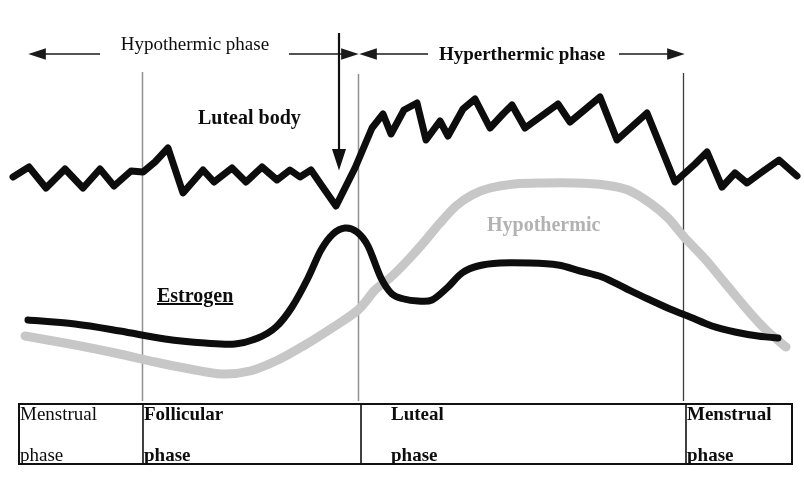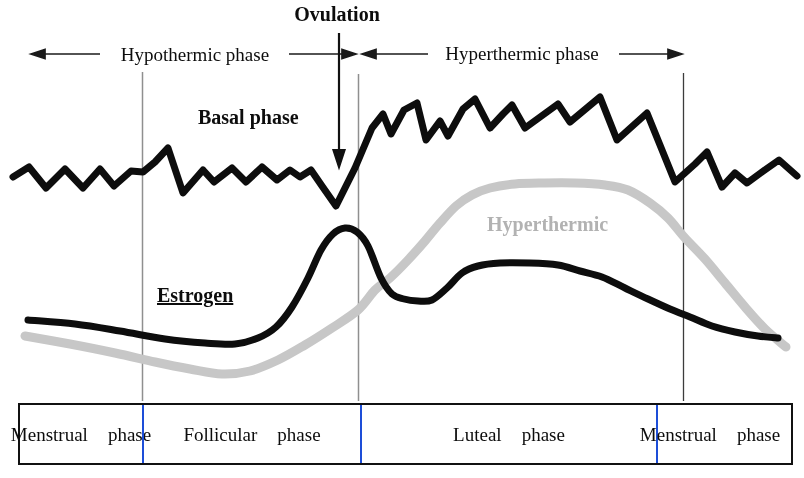--- a/index.html
+++ b/index.html
@@ -7,39 +7,39 @@
     position:relative;
     width:804px;height:478px;
     background:#ffffff;
     font-family:"Liberation Serif","DejaVu Serif",serif;
     color:#0d0d0d;
     overflow:hidden;
   }
   .curves{position:absolute;left:0;top:0;}
   .lbl{position:absolute;white-space:nowrap;}
   .lbl-ovulation{left:277px;top:3px;width:120px;text-align:center;font-size:20px;font-weight:bold;}
-  .lbl-hypothermic{left:100px;top:44px;width:190px;text-align:center;font-size:19px;}
-  .lbl-hyperthermic{left:426px;top:43px;width:192px;text-align:center;font-size:19px;}
+  .lbl-hypothermic{left:100px;top:33px;width:190px;text-align:center;font-size:19px;}
+  .lbl-hyperthermic{left:426px;top:43px;width:192px;text-align:center;font-size:19px;font-weight:bold;}
   .lbl-bbt{left:198px;top:105px;font-size:20px;font-weight:bold;line-height:25px;}
   .lbl-estrogen{left:157px;top:284px;font-size:20px;font-weight:bold;text-decoration:underline;}
   .lbl-progesterone{left:487px;top:213px;font-size:20px;font-weight:bold;color:#b2b2b2;}
   .phase-table{
     position:absolute;left:18px;top:403px;width:775px;height:62px;
     border:2px solid #111;box-sizing:border-box;
     display:flex;background:#fff;
   }
   .phase-cell{
     box-sizing:border-box;height:100%;
-    display:flex;flex-direction:row;justify-content:center;align-items:center;
+    display:flex;flex-direction:column;justify-content:center;align-items:flex-start;
     font-size:19px;line-height:21px;text-align:center;gap:20px;
   }
-  .phase-cell + .phase-cell{border-left:2px solid #1d4ed8;}
+  .phase-cell + .phase-cell{border-left:2px solid #404040;font-weight:bold;}
   .cell-0{width:122px;}
   .cell-1{width:218px;}
-  .cell-2{width:296px;}
+  .cell-2{width:325px;padding-left:29px;}
   .cell-3{width:106px;}
 </style>
 </head>
 <body>
 
 <div class="canvas">
 
   <svg class="curves" width="804" height="478" viewBox="0 0 804 478">
 
     <line x1="142.5" y1="72" x2="142.5" y2="401" stroke-width="1.5" stroke="#8f8f8f"></line>
@@ -63,33 +63,32 @@
     <g stroke="#111" stroke-width="2.2" fill="#111">
       <line x1="339" y1="33" x2="339" y2="152"></line>
       <polygon points="339,167 333.5,150 344.5,150"></polygon>
     </g>
 
     <path fill="none" stroke-linecap="round" stroke-linejoin="round" d="M25 336 C32.5 337.3 55 341.2 70 344 C85 346.8 100.8 350 115 353 C129.2 356 142.5 359.3 155 362 C167.5 364.7 178.8 367 190 369 C201.2 371 212 373.7 222 374 C232 374.3 240.7 373.3 250 371 C259.3 368.7 268.8 364.3 278 360 C287.2 355.7 296 350.3 305 345 C314 339.7 323.2 333.8 332 328 C340.8 322.2 350.8 316.3 358 310 C365.2 303.7 369.7 295.3 375 290 C380.3 284.7 384.5 283 390 278 C395.5 273 402.2 266.2 408 260 C413.8 253.8 419.7 247.2 425 241 C430.3 234.8 434.8 228.8 440 223 C445.2 217.2 450.7 210.7 456 206 C461.3 201.3 466.3 198 472 195 C477.7 192 482.8 189.8 490 188 C497.2 186.2 505.8 184.8 515 184 C524.2 183.2 535 183.2 545 183 C555 182.8 565 182.7 575 183 C585 183.3 596.2 183.8 605 185 C613.8 186.2 620.5 187 628 190 C635.5 193 643.3 198.3 650 203 C656.7 207.7 662.2 212.2 668 218 C673.8 223.8 678.8 231.2 685 238 C691.2 244.8 698.3 251.5 705 259 C711.7 266.5 718.3 275 725 283 C731.7 291 738.3 299.3 745 307 C751.7 314.7 758.2 322.3 765 329 C771.8 335.7 782.5 344 786 347" stroke="#c7c7c7" stroke-width="9"></path>
     <path fill="none" stroke-linecap="round" stroke-linejoin="round" d="M28 320 C35.8 320.7 59.7 322.2 75 324 C90.3 325.8 105 328.5 120 331 C135 333.5 150.8 337 165 339 C179.2 341 193.3 342.2 205 343 C216.7 343.8 226.2 344.8 235 344 C243.8 343.2 251.2 340.8 258 338 C264.8 335.2 270.3 332.2 276 327 C281.7 321.8 286.7 315.2 292 307 C297.3 298.8 303.2 287.5 308 278 C312.8 268.5 316.8 257.3 321 250 C325.2 242.7 329 237.7 333 234 C337 230.3 341 228.3 345 228 C349 227.7 353.2 229 357 232 C360.8 235 364 238.3 368 246 C372 253.7 377 270 381 278 C385 286 388.2 290.5 392 294 C395.8 297.5 399.7 297.8 404 299 C408.3 300.2 413.3 300.8 418 301 C422.7 301.2 427.2 302.2 432 300 C436.8 297.8 442 292.5 447 288 C452 283.5 456.8 276.7 462 273 C467.2 269.3 471.7 267.7 478 266 C484.3 264.3 491.3 263.5 500 263 C508.7 262.5 520.3 262.7 530 263 C539.7 263.3 549.7 263.7 558 265 C566.3 266.3 572.7 269 580 271 C587.3 273 594.5 274.2 602 277 C609.5 279.8 617.3 284.3 625 288 C632.7 291.7 640.5 295.5 648 299 C655.5 302.5 663 306 670 309 C677 312 683 314.2 690 317 C697 319.8 704.5 323.5 712 326 C719.5 328.5 727.3 330.3 735 332 C742.7 333.7 750.8 335 758 336 C765.2 337 774.7 337.7 778 338" stroke="#0d0d0d" stroke-width="7"></path>
     <path fill="none" stroke-linecap="round" stroke-linejoin="round" d="M13 177 L 29 167 L 46 188 L 65 169 L 83 188 L 100 169 L 114 186 L 131 171 L 143 172 L 155 162 L 168 148 L 183 193 L 203 170 L 214 182 L 232 168 L 246 182 L 262 167 L 277 180 L 290 170 L 300 177 L 311 170 L 322 186 L 336 206 L 355 168 L 372 128 L 383 114 L 391 134 L 404 110 L 417 103 L 426 140 L 440 121 L 448 136 L 463 109 L 475 99 L 490 128 L 503 114 L 512 105 L 525 128 L 558 104 L 570 122 L 600 97 L 617 140 L 647 113 L 675 182 L 695 164 L 707 152 L 722 187 L 735 173 L 747 183 L 762 172 L 779 160 L 797 176" stroke="#0d0d0d" stroke-width="7"></path>
   </svg>
 
-  <div class="lbl lbl-ovulation">Ovulation</div>
 
   <div class="lbl lbl-hypothermic">Hypothermic phase</div>
 
   <div class="lbl lbl-hyperthermic">Hyperthermic phase</div>
 
   <div class="lbl lbl-bbt">
-    <div>Basal phase</div>
+    <div>Luteal body</div>
   </div>
 
   <div class="lbl lbl-estrogen">Estrogen</div>
 
-  <div class="lbl lbl-progesterone">Hyperthermic</div>
+  <div class="lbl lbl-progesterone">Hypothermic</div>
 
   <div class="phase-table">
     <div class="phase-cell cell-0">
       <div>Menstrual</div>
       <div>phase</div>
     </div>
     <div class="phase-cell cell-1">
       <div>Follicular</div>
       <div>phase</div>
     </div>

